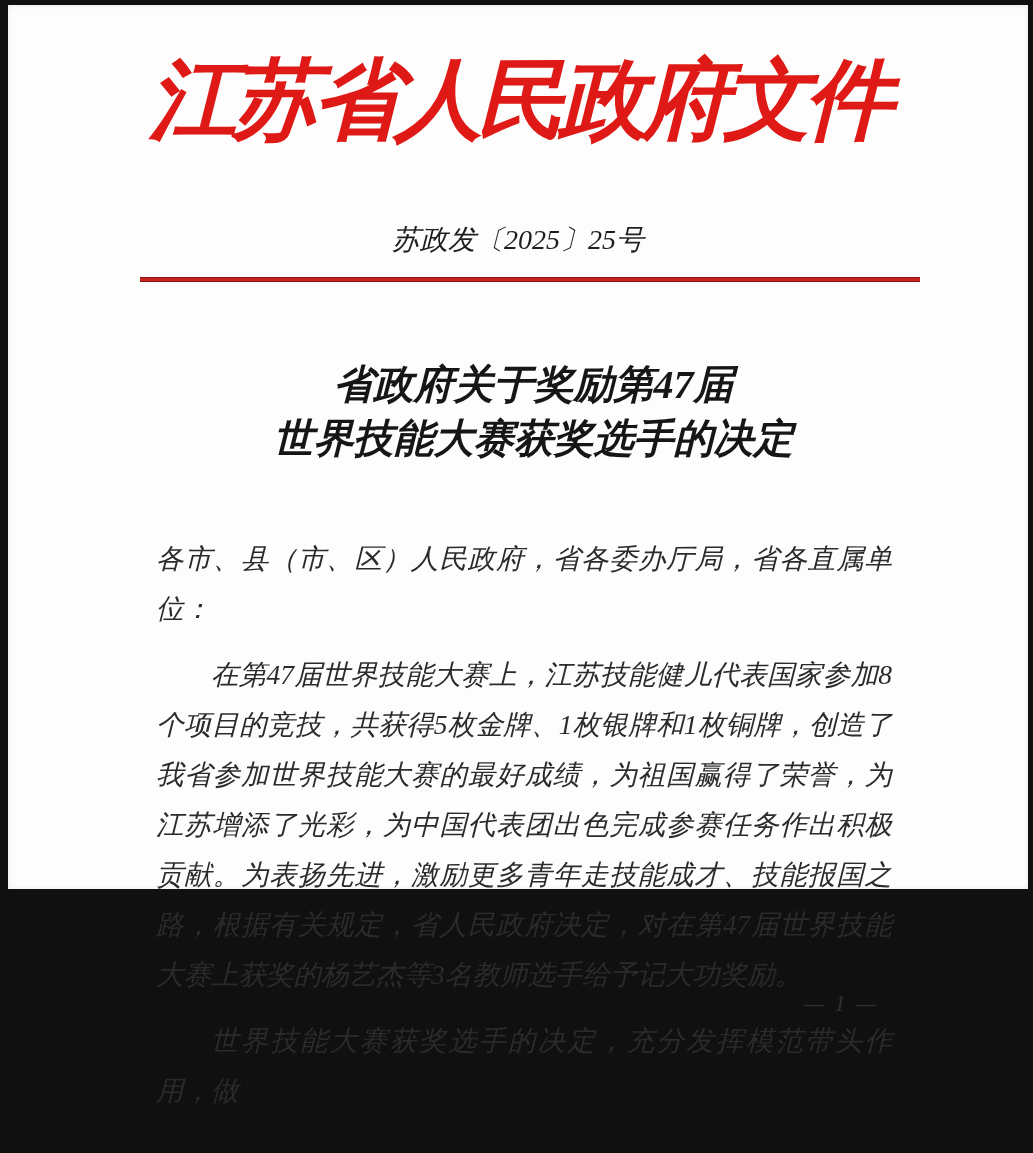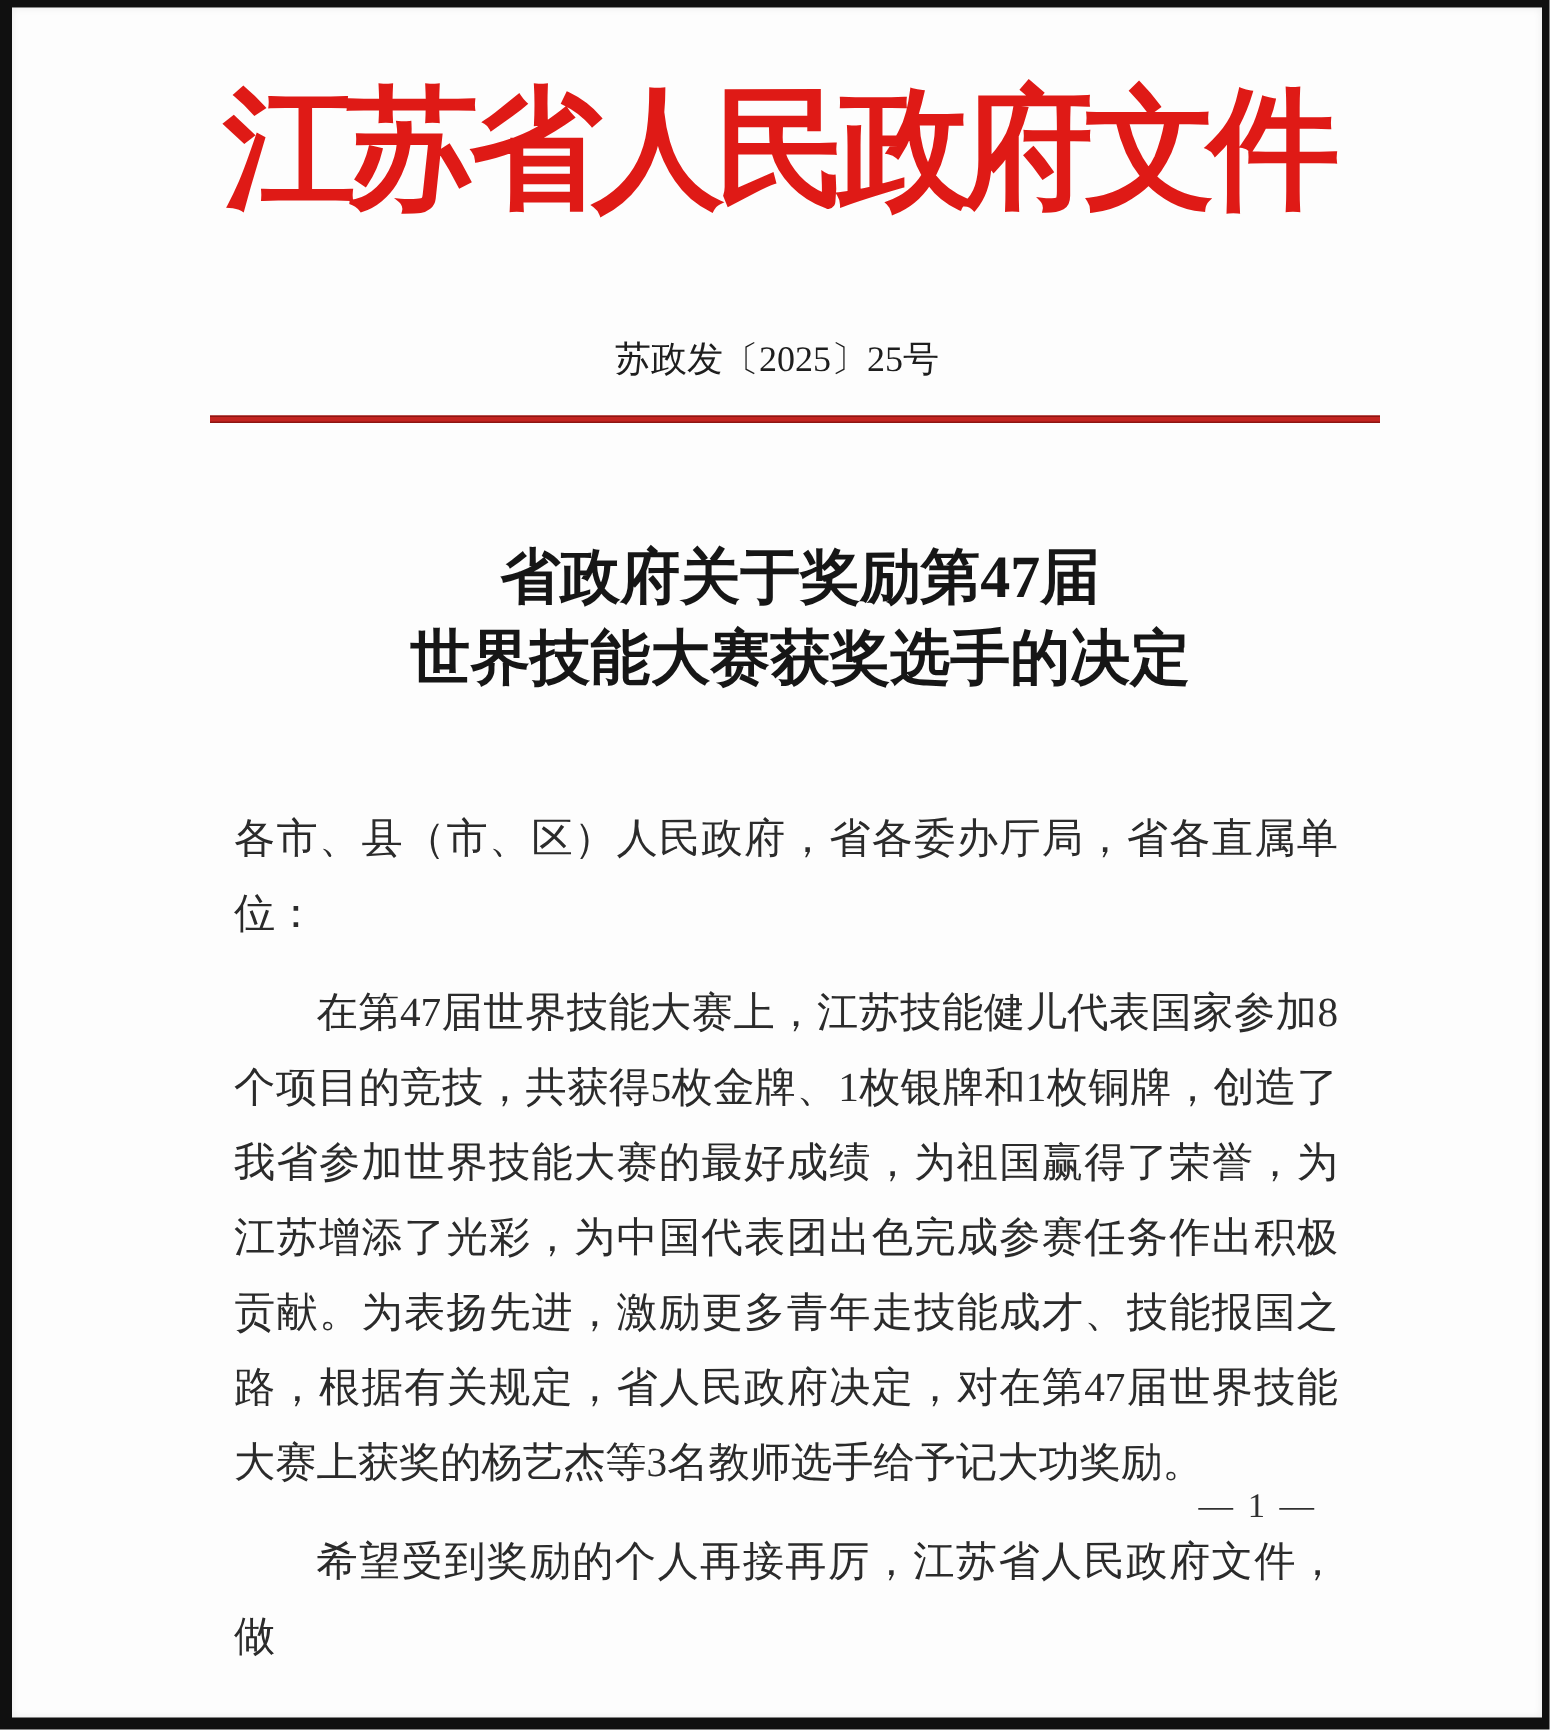--- a/index.html
+++ b/index.html
@@ -12,40 +12,41 @@
     position: relative;
     background: var(--frame-bg, #101010);
     font-family: "Liberation Serif", serif;
     overflow: hidden;
   }
   .page {
     position: absolute;
     left: 8px;
     top: 5px;
     width: 1020px;
-    height: 1140px;
+    height: 884px;
     background: var(--page-bg, #fdfdfd);
     box-shadow: inset 0 0 6px rgba(0,0,0,0.08);
+    font-style: italic;
   }
   .header-title {
     margin-top: 30px;
     height: 132px;
     line-height: 132px;
     text-align: center;
     color: var(--header-red, #df1a16);
     font-size: 88px;
     font-weight: bold;
     letter-spacing: -6px;
     font-family: "Liberation Serif", serif;
     white-space: nowrap;
   }
   .doc-number {
     margin-top: 56px;
     text-align: center;
-    font-size: 24px;
+    font-size: 28px;
     line-height: 34px;
     color: #1e1e1e;
     font-family: "Liberation Serif", serif;
   }
   .red-divider {
     margin-top: 20px;
     margin-left: 132px;
     width: 780px;
     height: 5px;
     background: var(--divider-red, #c32420);
@@ -103,18 +104,18 @@
   <div class="red-divider"></div>
 
   <div class="doc-title">
     <div>省政府关于奖励第47届</div>
     <div>世界技能大赛获奖选手的决定</div>
   </div>
 
   <div class="body-text">
     <p class="salutation">各市、县（市、区）人民政府，省各委办厅局，省各直属单位：</p>
     <p>在第47届世界技能大赛上，江苏技能健儿代表国家参加8个项目的竞技，共获得5枚金牌、1枚银牌和1枚铜牌，创造了我省参加世界技能大赛的最好成绩，为祖国赢得了荣誉，为江苏增添了光彩，为中国代表团出色完成参赛任务作出积极贡献。为表扬先进，激励更多青年走技能成才、技能报国之路，根据有关规定，省人民政府决定，对在第47届世界技能大赛上获奖的杨艺杰等3名教师选手给予记大功奖励。</p>
-    <p>希望受到奖励的个人再接再厉，江苏省人民政府文件，做</p>
+    <p>世界技能大赛获奖选手的决定，充分发挥模范带头作用，做</p>
   </div>
 
   <div class="page-number">— 1 —</div>
 
 </div>
 
 </body></html>

